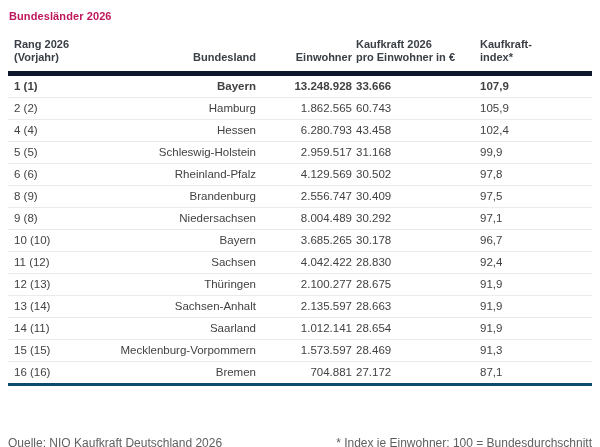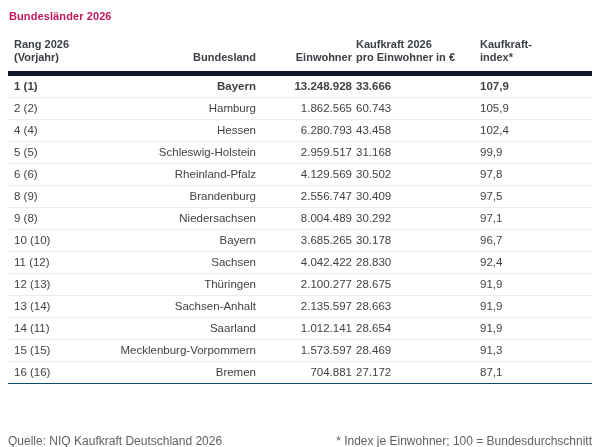--- a/index.html
+++ b/index.html
@@ -42,21 +42,21 @@
     font-size: 11.5px;
     color: #424242;
     height: 21px;
     padding: 2px 2px;
     line-height: 17px;
     border-top: 1px solid #ebebeb;
     white-space: nowrap;
     overflow: hidden;
   }
   table.kk tbody tr:first-child td { border-top: none; font-weight: bold; }
-  table.kk tbody tr:last-child td { border-bottom: 1px solid #0c4a6e; }
+  table.kk tbody tr:last-child td { border-bottom: 3px solid #0c4a6e; }
   
   col.c-rank { width: 78px; }
   col.c-state { width: 172px; }
   col.c-pop { width: 96px; }
   col.c-kk { width: 124px; }
   col.c-idx { width: 114px; }
   table.kk th:nth-child(1), table.kk td:nth-child(1) { text-align: left; padding-left: 6px; }
   table.kk th:nth-child(2), table.kk td:nth-child(2) { text-align: right; }
   table.kk th:nth-child(3), table.kk td:nth-child(3) { text-align: right; }
   table.kk th:nth-child(4), table.kk td:nth-child(4) { text-align: left; }

